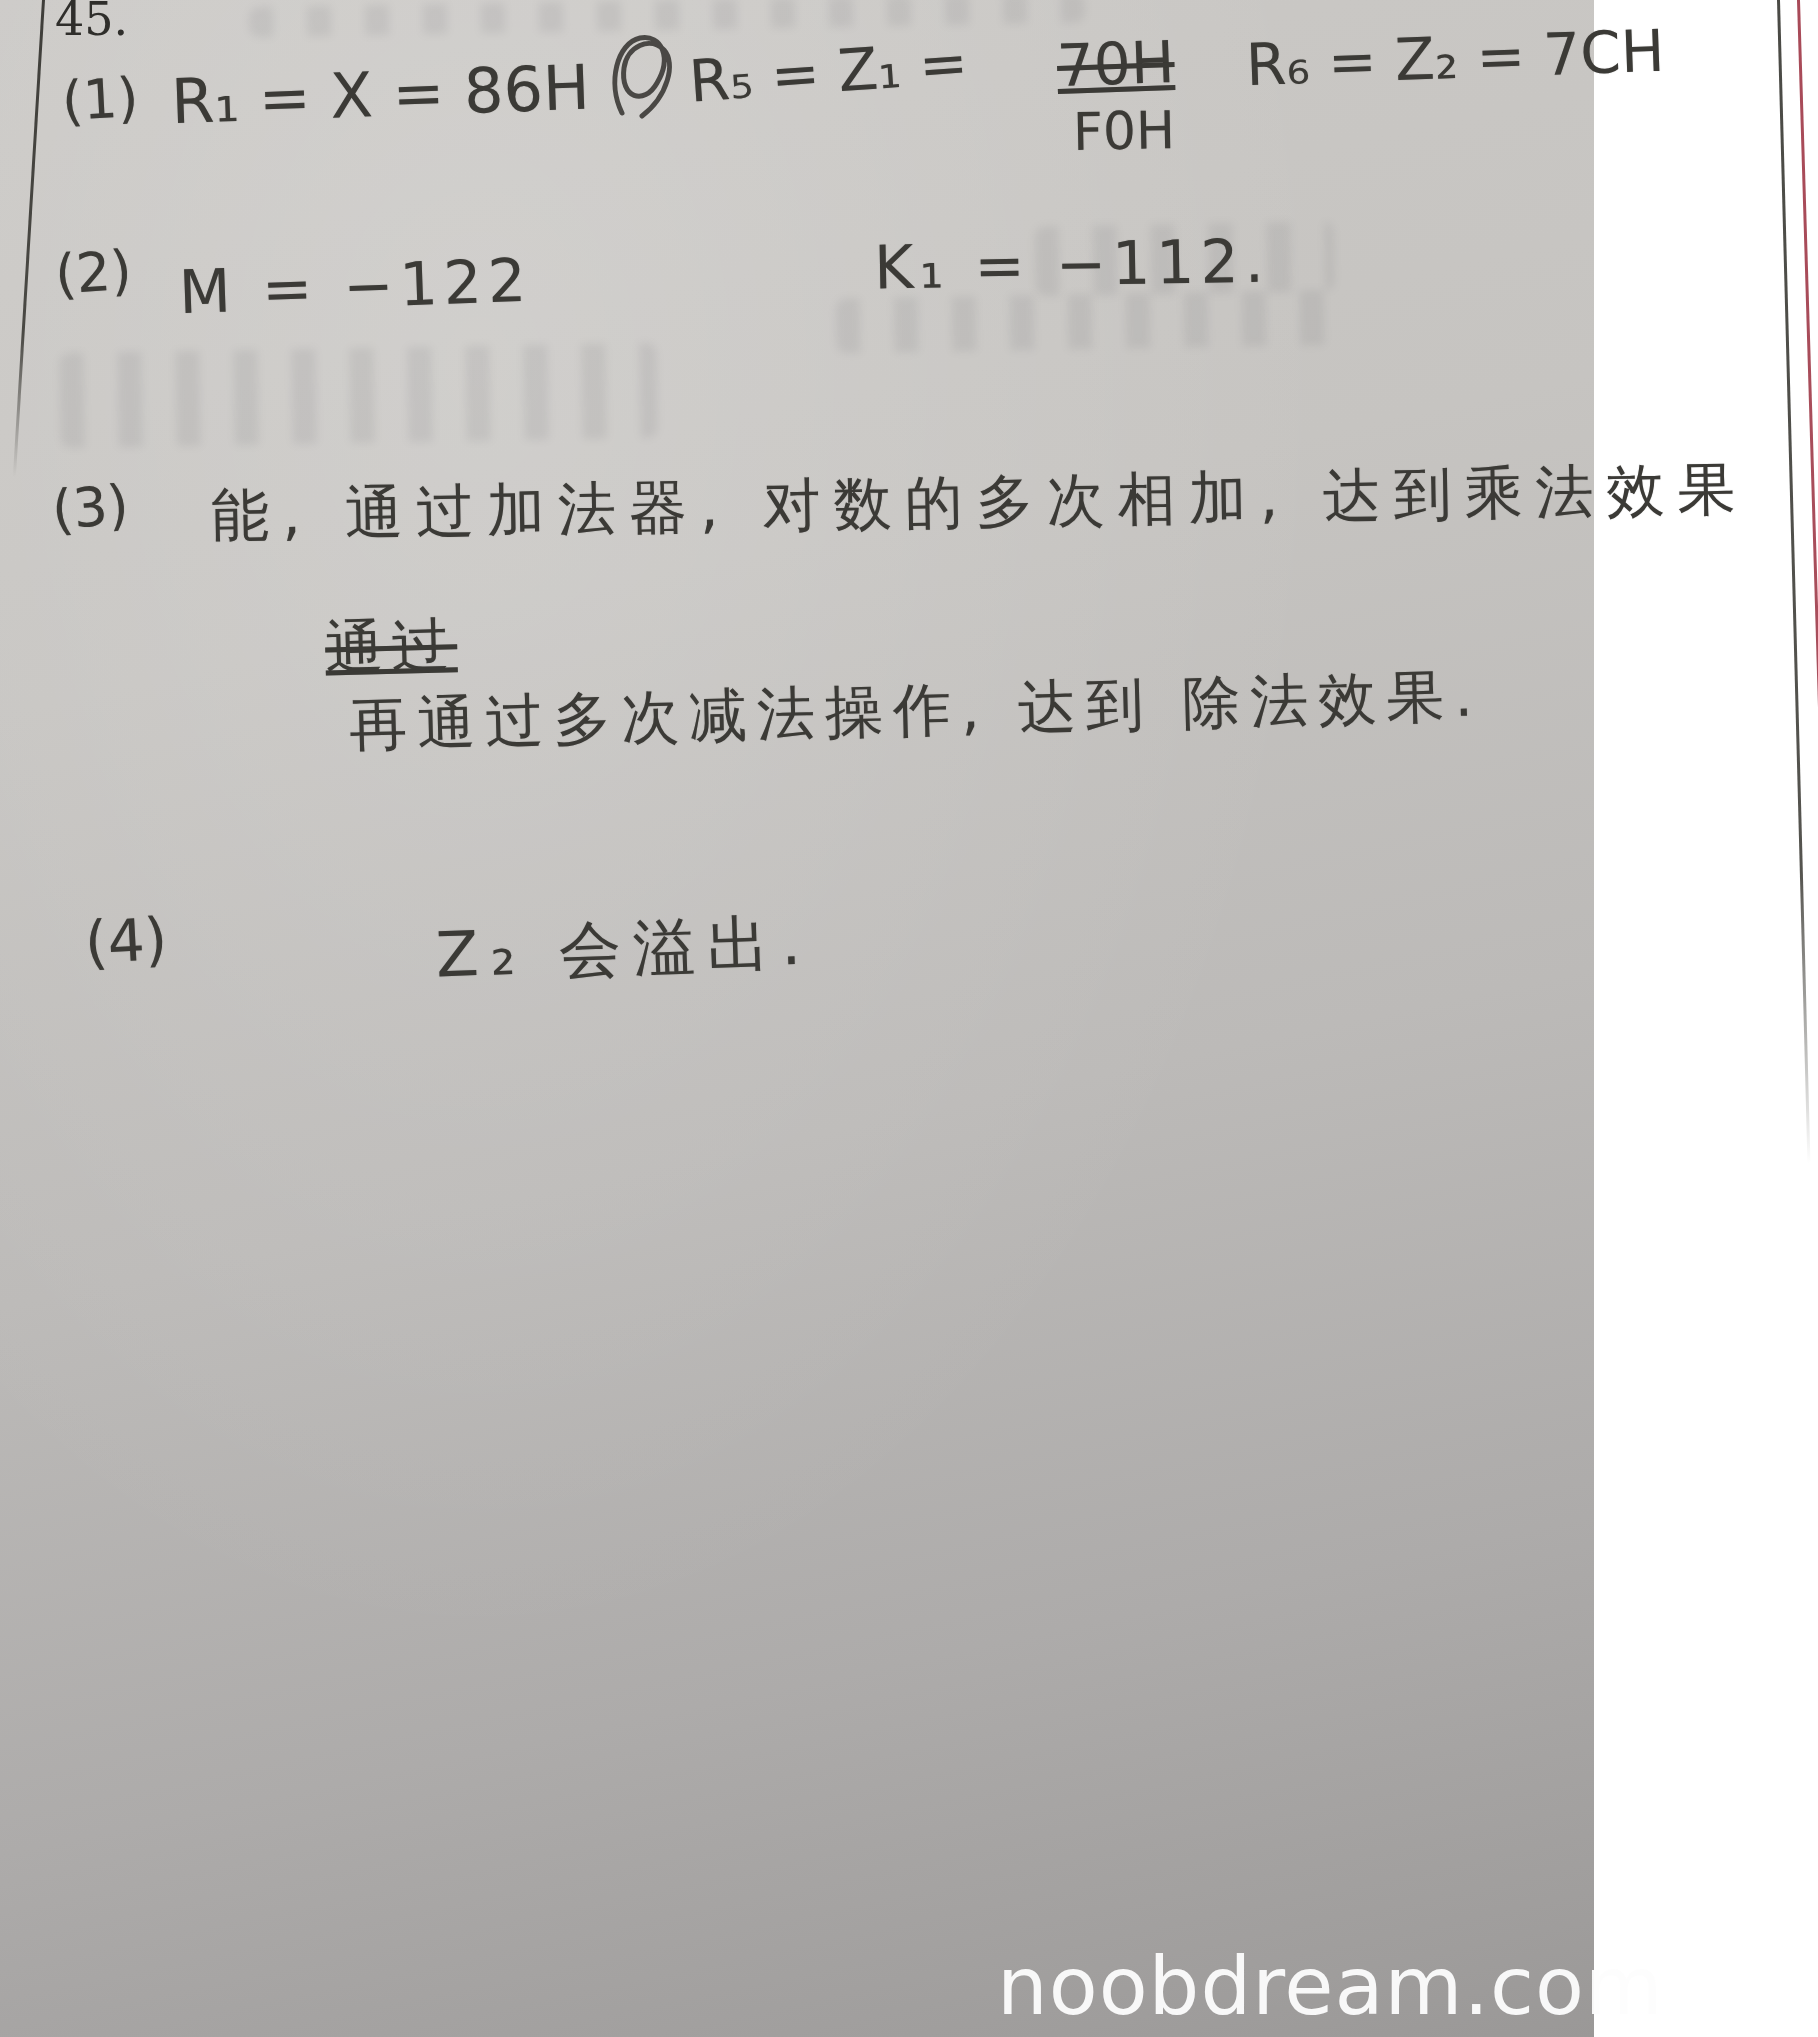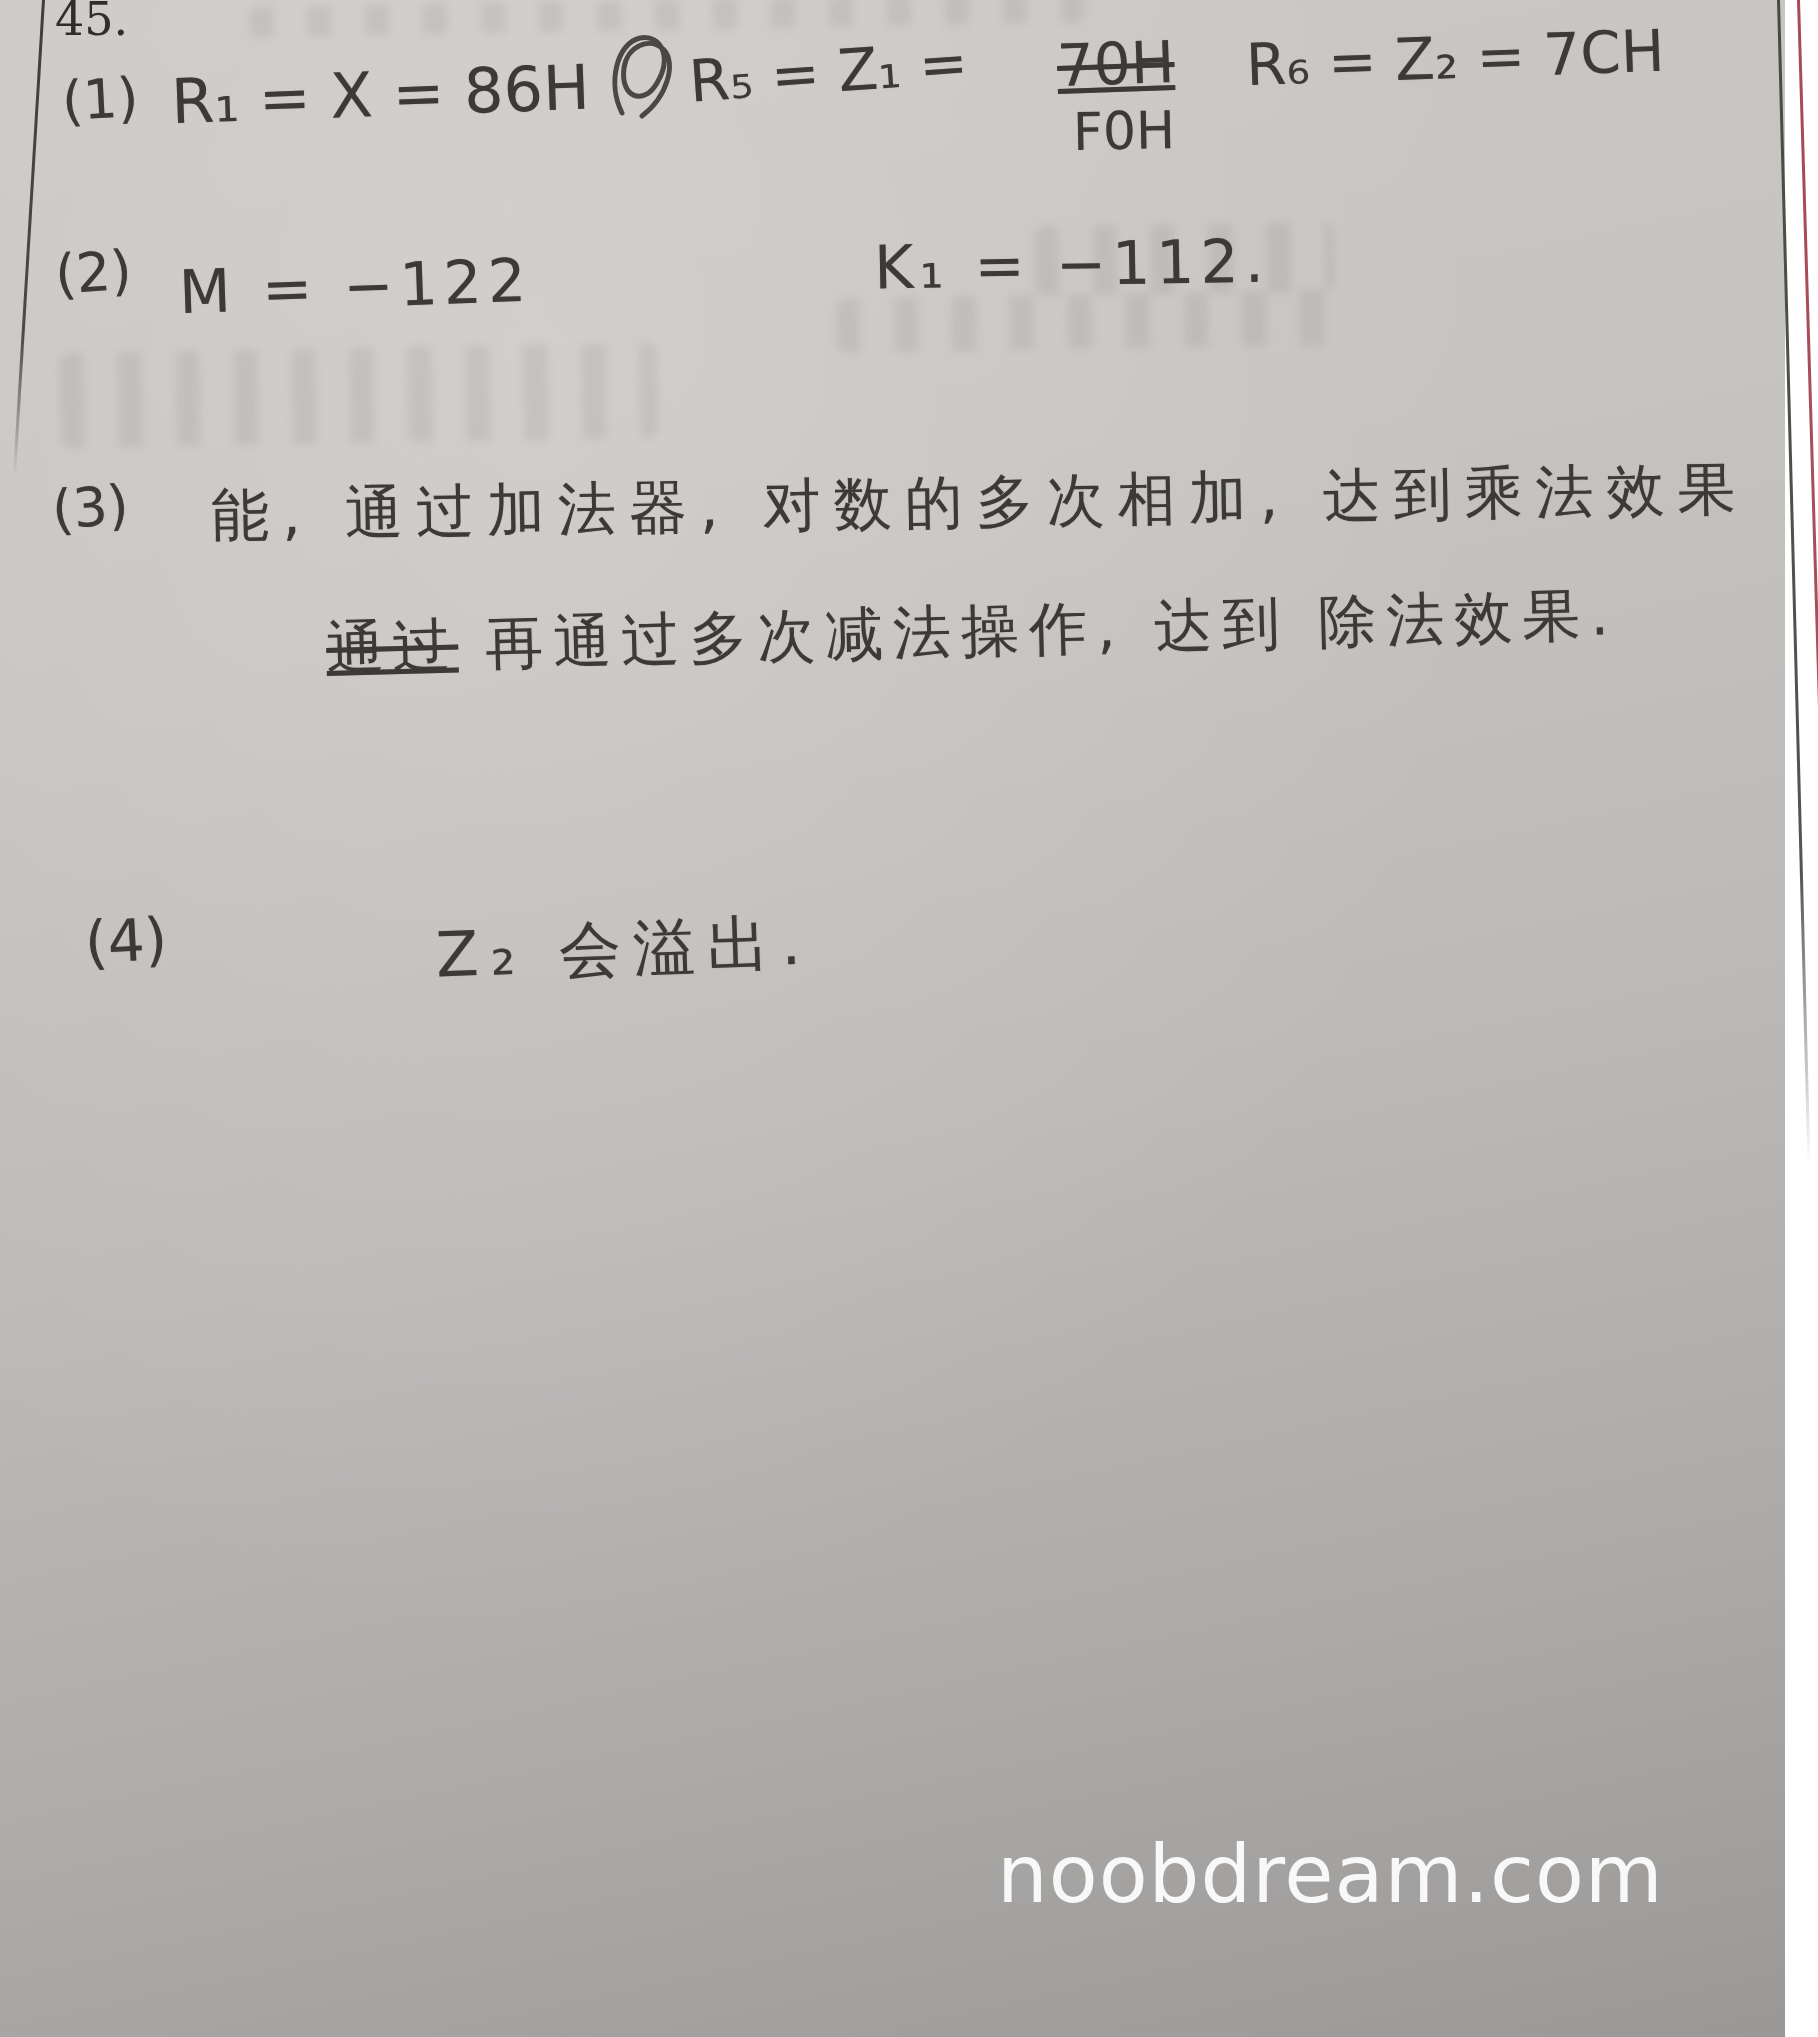--- a/index.html
+++ b/index.html
@@ -6,21 +6,21 @@
     margin: 0;
     padding: 0;
     width: 1819px;
     height: 2038px;
     overflow: hidden;
     font-family: "DejaVu Sans", sans-serif;
   }
   .paper {
     position: absolute;
     left: 0; top: 0;
-    width: 1785px; height: 2038px;
+    width: 1594px; height: 2038px;
     background:
       radial-gradient(ellipse at 30% 18%, rgba(255,255,255,0.16), rgba(255,255,255,0) 55%),
       linear-gradient(168deg, #cbc9c6 0%, #c6c4c1 30%, #bcbab8 55%, #adabaa 78%, #9f9d9c 95%, #9a9897 100%);
   }
   .hw {
     position: absolute;
     color: #3b3a36;
     white-space: nowrap;
     text-shadow: 0 0 1px rgba(40,40,38,0.35);
   }
@@ -65,21 +65,21 @@
     position: absolute;
     opacity: 0.18;
     filter: blur(4px);
     background: repeating-linear-gradient(90deg,
       rgba(85,85,92,0.55) 0 24px, rgba(85,85,92,0) 24px 58px);
     border-radius: 10px;
     transform: rotate(-1deg);
   }
   .watermark {
     position: absolute;
-    left: 997px; top: 1828px;
+    left: 997px; top: 1940px;
     font-size: 80px;
     letter-spacing: 1px;
     color: rgba(253,253,253,0.95);
   }
 </style>
 </head>
 <body>
 
 <div class="paper">
 

